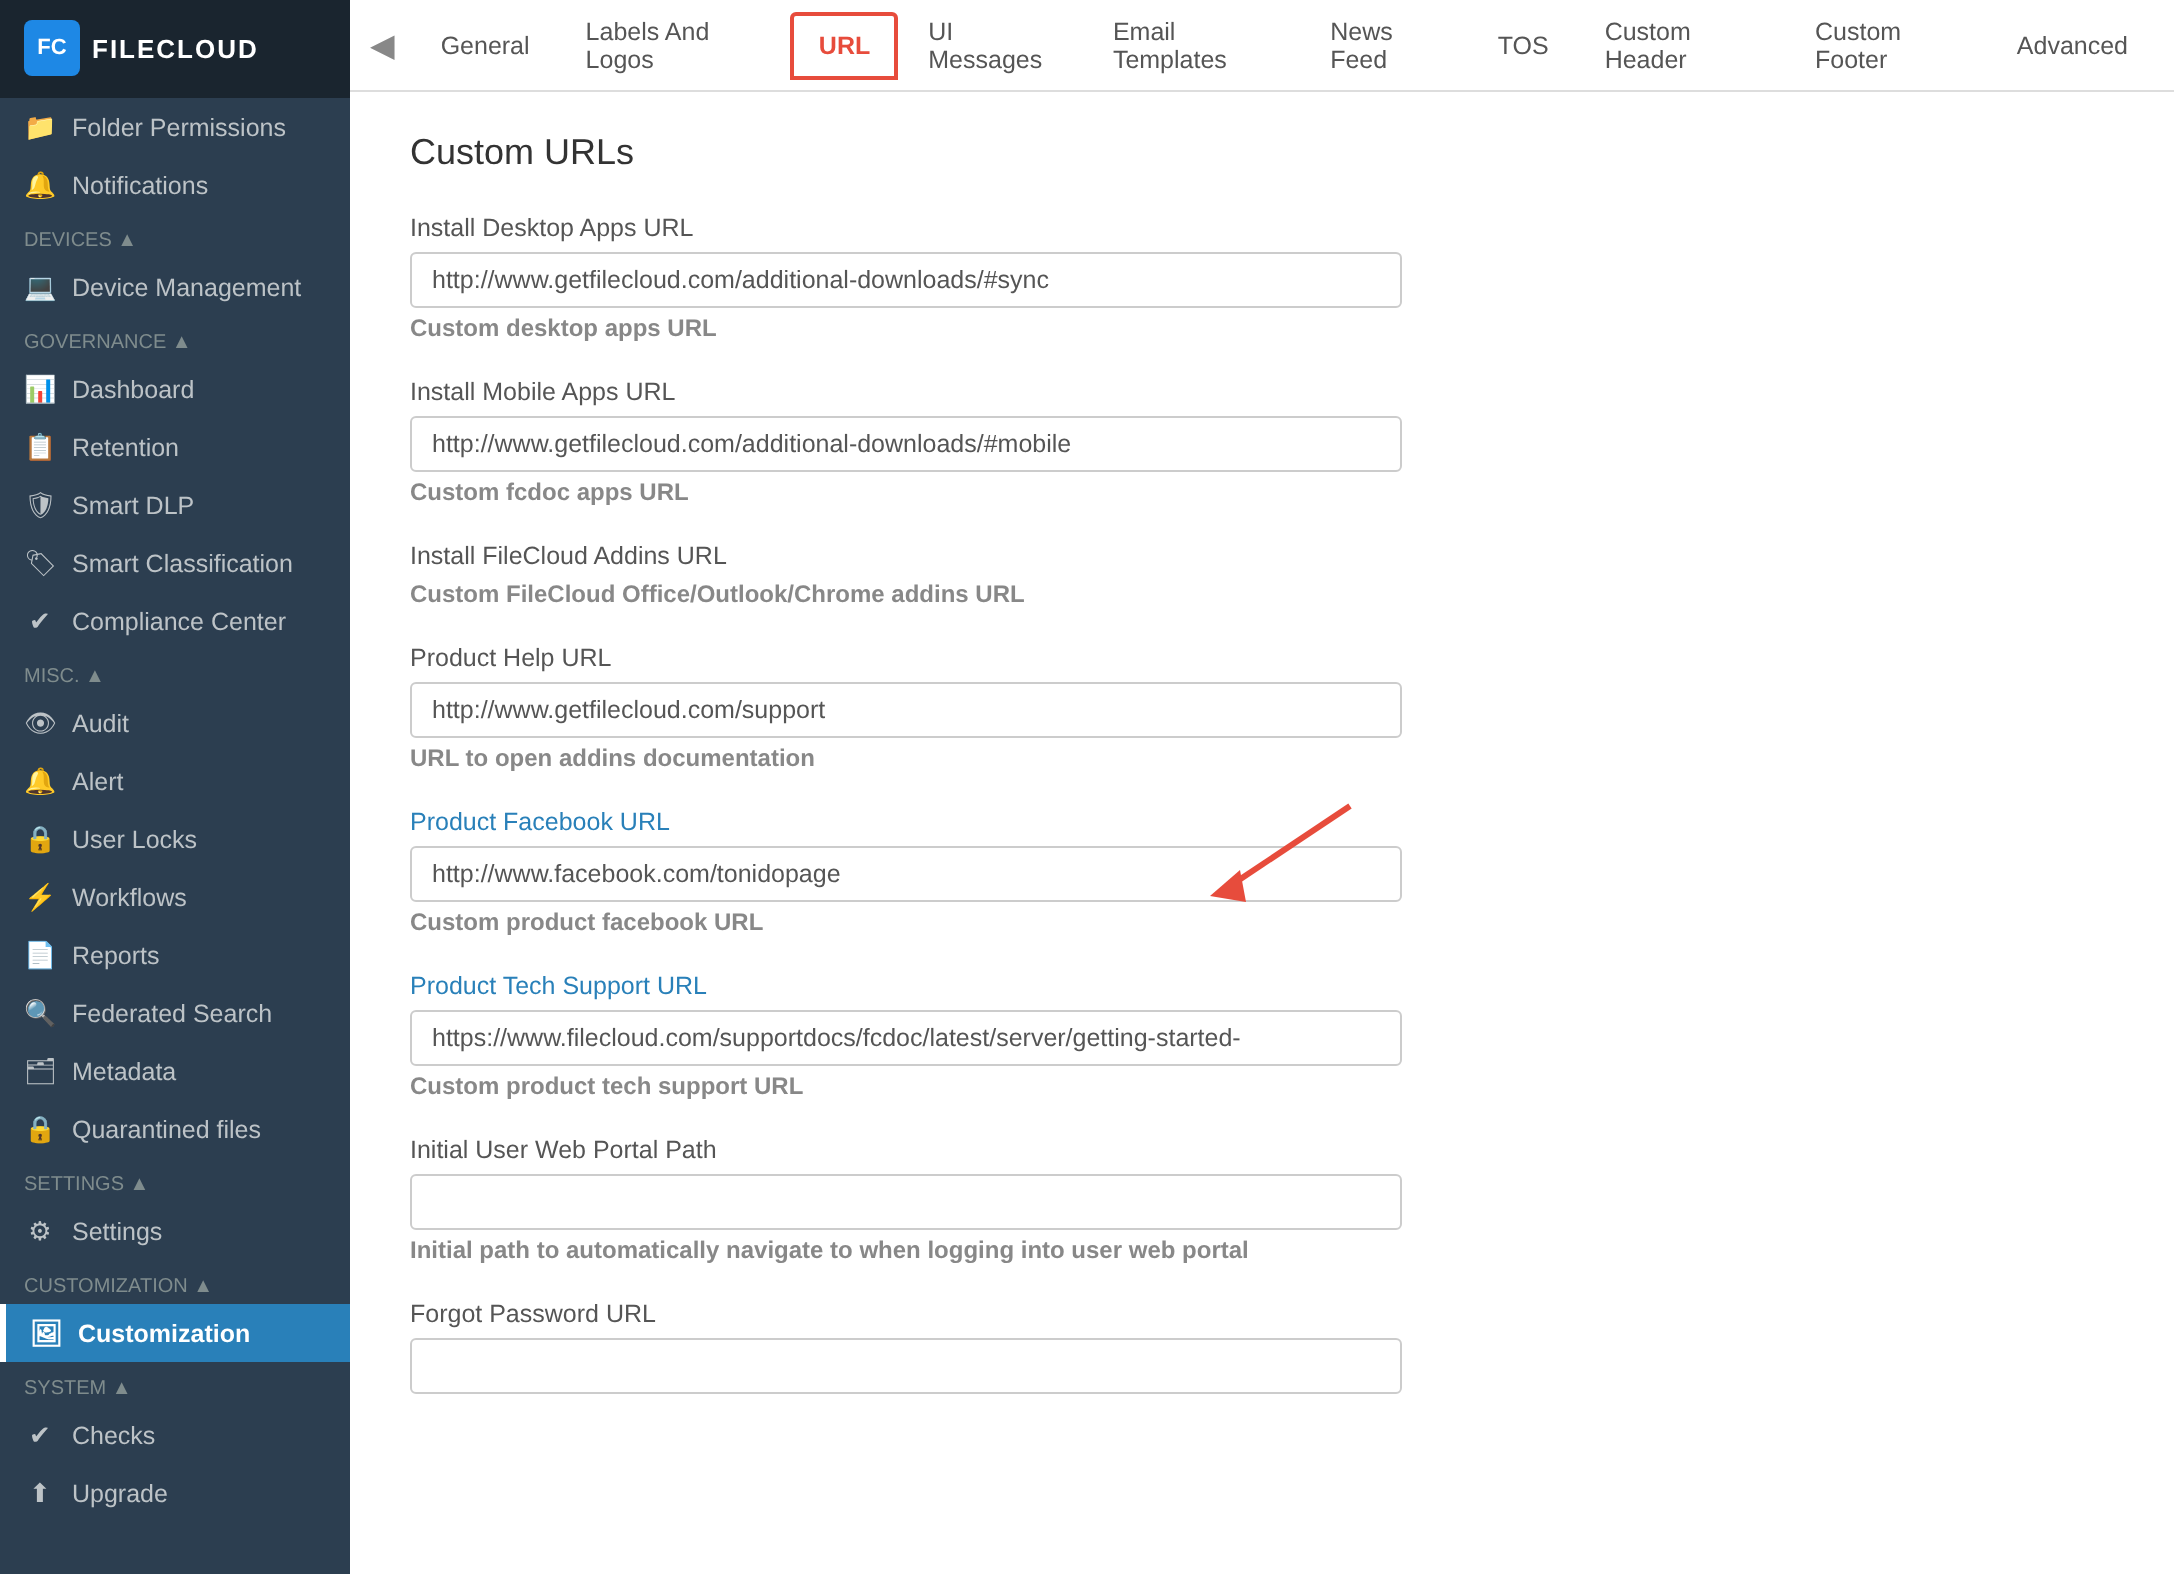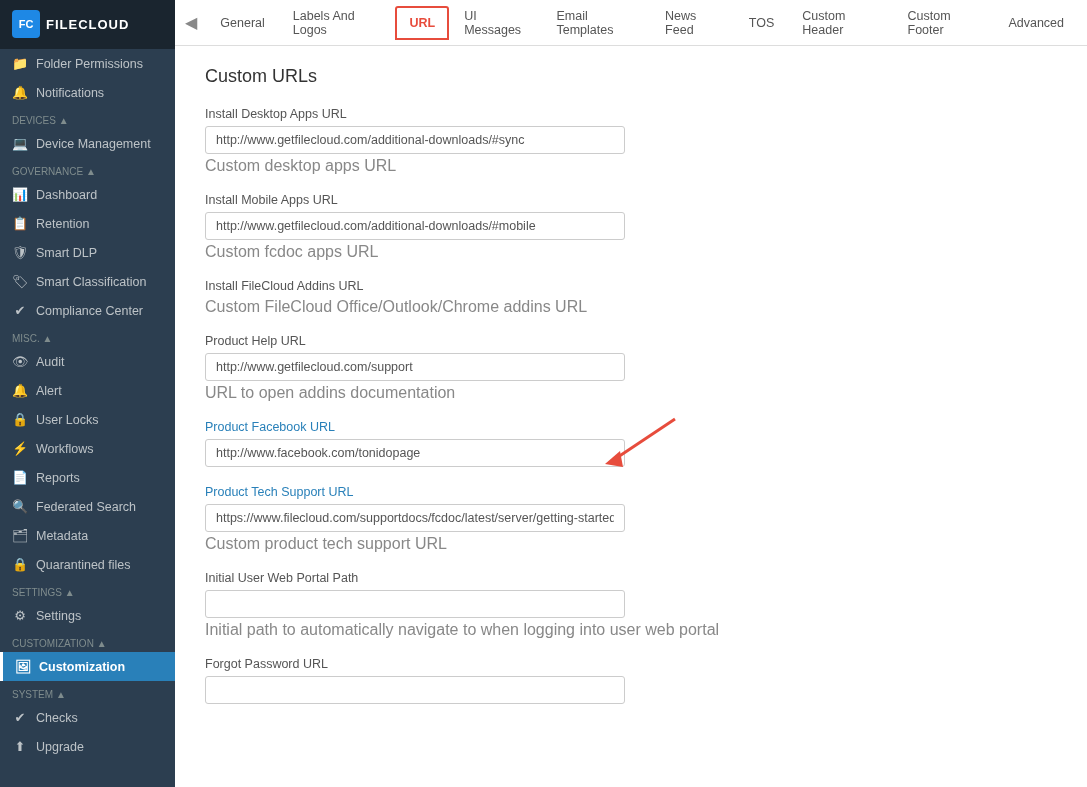--- a/index.html
+++ b/index.html
@@ -104,29 +104,29 @@
     .page-title {
       font-size: 18px;
       font-weight: normal;
       color: #333;
       margin-bottom: 20px;
     }
 
     .field-section { margin-bottom: 18px; }
     .field-label { font-size: 12.5px; color: #555; margin-bottom: 5px; }
     .field-input {
-      width: 420px;
+      width: 496px;
       border: 1px solid #ccc;
       border-radius: 3px;
       padding: 6px 10px;
       font-size: 12.5px;
       color: #555;
       background: #fff;
     }
-    .field-desc { font-size: 16px; color: #888; margin-top: 3px; }
+    .field-desc { font-size: 12px; color: #888; margin-top: 3px; font-weight: bold; }
 
     .section-label-blue { color: #2980b9; font-size: 12.5px; font-weight: normal; margin-bottom: 5px; }
 
     
     .arrow-container {
       position: relative;
       width: 420px;
     }
     .red-arrow {
       position: absolute;
@@ -252,18 +252,19 @@
   <div class="field-section"><div class="field-label">Install Desktop Apps URL</div><input type="text" class="field-input" value="http://www.getfilecloud.com/additional-downloads/#sync" style=""><div class="field-desc">Custom desktop apps URL</div></div>
       <div class="field-section"><div class="field-label">Install Mobile Apps URL</div><input type="text" class="field-input" value="http://www.getfilecloud.com/additional-downloads/#mobile" style=""><div class="field-desc">Custom fcdoc apps URL</div></div>
       <div class="field-section"><div class="field-label">Install FileCloud Addins URL</div><div class="field-desc">Custom FileCloud Office/Outlook/Chrome addins URL</div></div>
       <div class="field-section"><div class="field-label">Product Help URL</div><input type="text" class="field-input" value="http://www.getfilecloud.com/support" style=""><div class="field-desc">URL to open addins documentation</div></div>
       <div class="field-section">
         <div class="section-label-blue">Product Facebook URL</div>
         <div class="arrow-container"><input type="text" class="field-input" value="http://www.facebook.com/tonidopage" style=""><svg class="red-arrow" width="90" height="60">
             <line x1="80" y1="10" x2="20" y2="50" stroke="#e74c3c" stroke-width="3"></line>
             <polygon points="10,55 25,42 28,58" fill="#e74c3c"></polygon>
           </svg></div>
+        <div class="field-desc">Custom product facebook URL</div>
       </div>
       <div class="field-section"><div class="section-label-blue">Product Tech Support URL</div><input type="text" class="field-input" value="https://www.filecloud.com/supportdocs/fcdoc/latest/server/getting-started-" style=""><div class="field-desc">Custom product tech support URL</div></div>
       <div class="field-section"><div class="field-label">Initial User Web Portal Path</div><input type="text" class="field-input" style=""><div class="field-desc">Initial path to automatically navigate to when logging into user web portal</div></div>
       <div class="field-section"><div class="field-label">Forgot Password URL</div><input type="text" class="field-input" style=""></div>
     </div>
 </div>
 
 </body></html>

